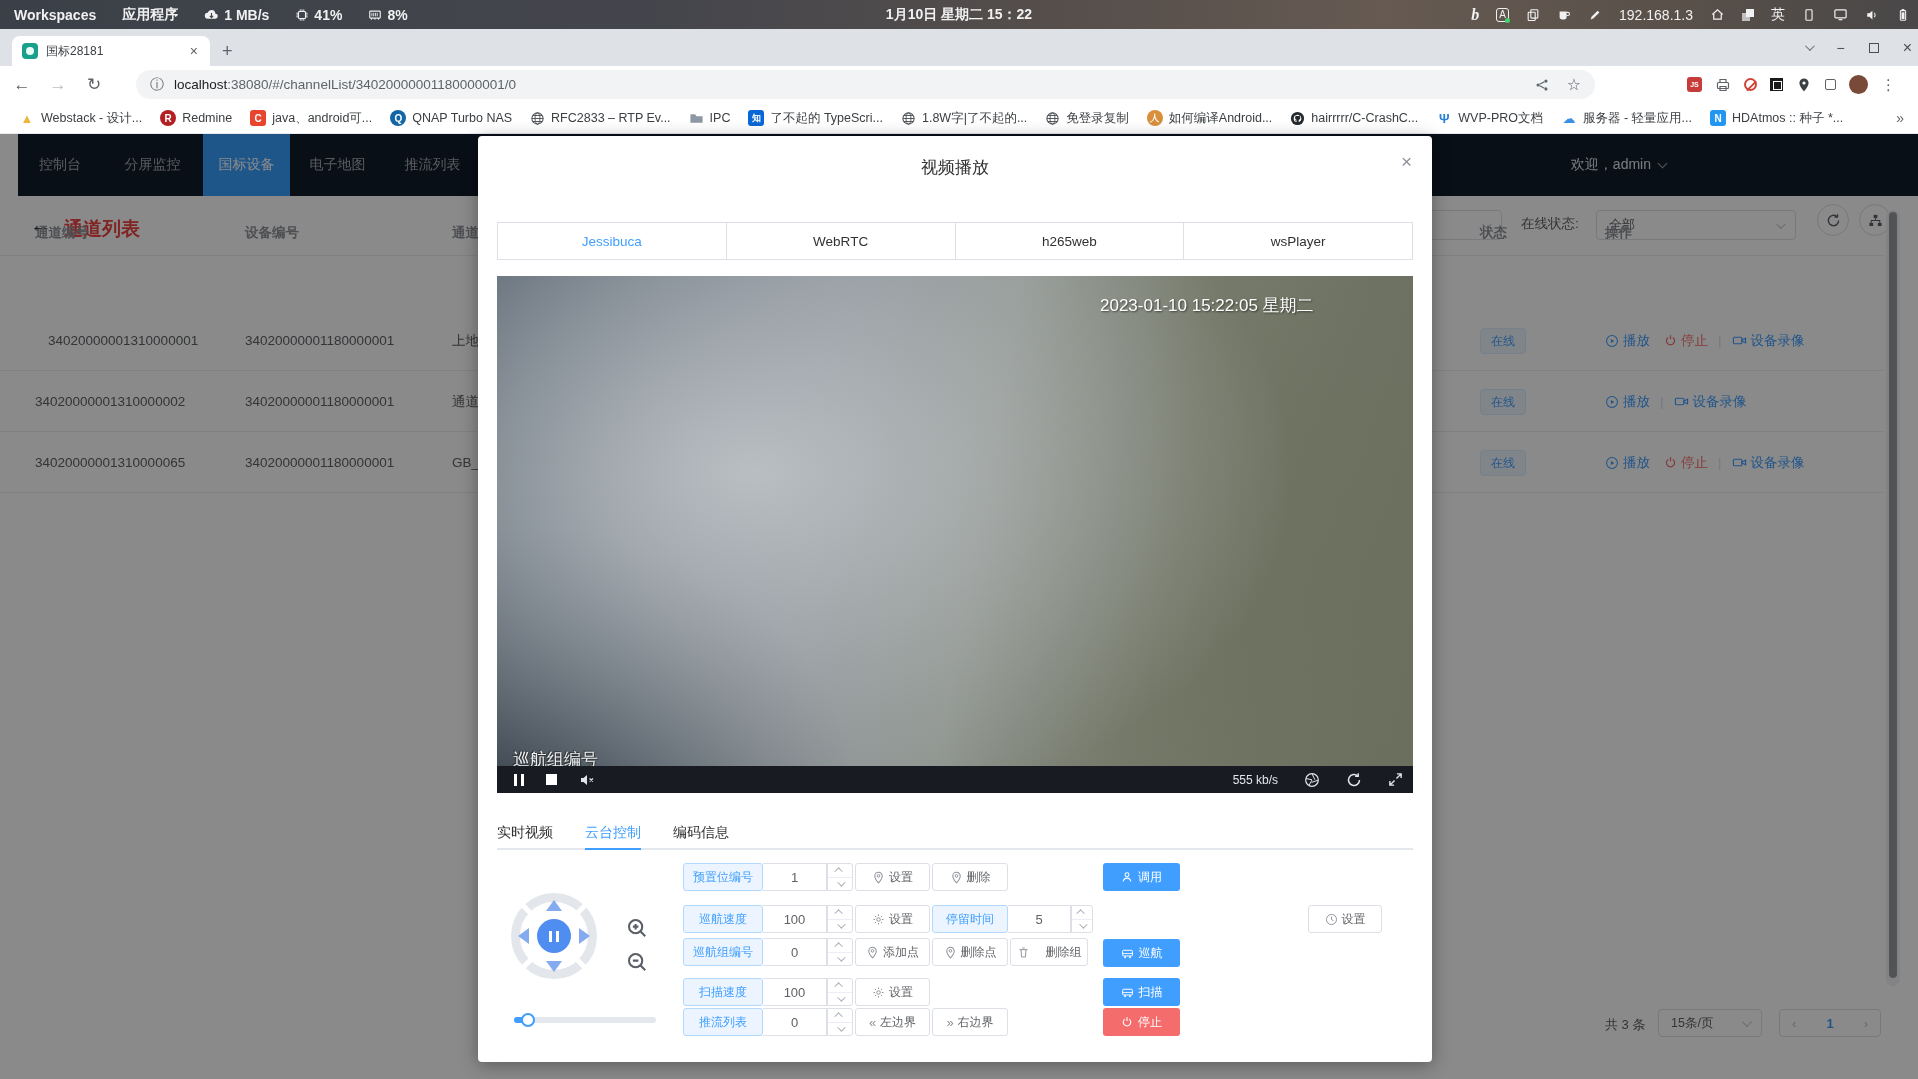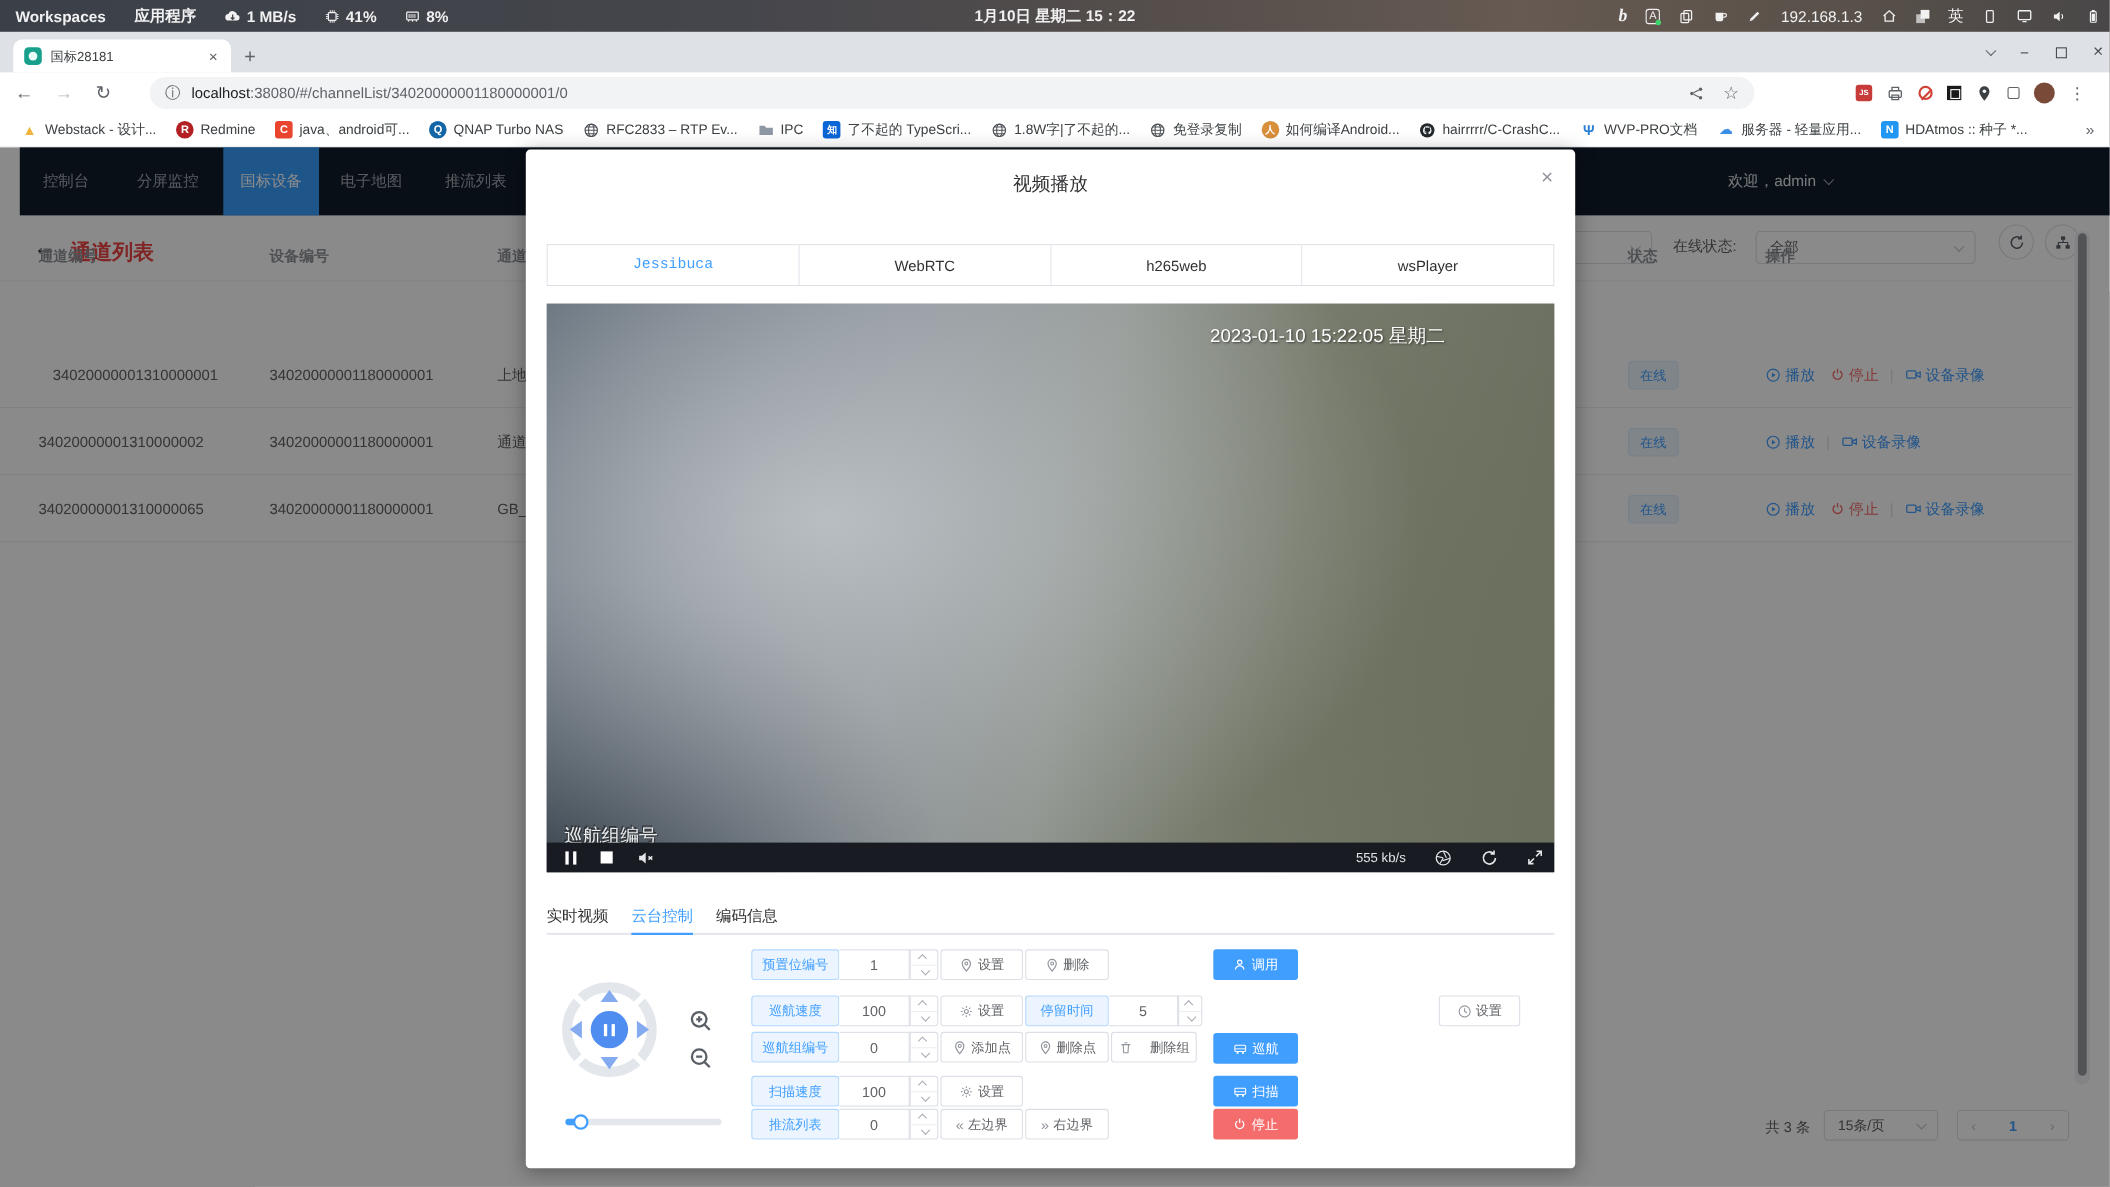--- a/index.html
+++ b/index.html
@@ -100,40 +100,40 @@
   .overlay{position:absolute;left:0;top:134px;width:1918px;height:945px;background:rgba(0,0,0,0.46);z-index:5;}
 
   
   .modal{position:absolute;left:478px;top:136px;width:954px;height:926px;background:#fff;border-radius:4px;z-index:10;
     box-shadow:0 3px 18px rgba(0,0,0,.35);}
   .m-title{position:absolute;left:0;top:20px;width:100%;text-align:center;font-size:17px;color:#303133;}
   .m-close{position:absolute;right:20px;top:16px;font-size:19px;color:#909399;line-height:1;}
   .m-tabs{position:absolute;left:19px;top:86px;width:916px;height:38px;display:flex;border:1px solid #dcdfe6;}
   .m-tab{flex:1;display:flex;align-items:center;justify-content:center;font-size:13.5px;color:#303133;border-right:1px solid #dcdfe6;background:#fff;}
   .m-tab:last-child{border-right:none;}
-  .m-tab.active{color:#409eff;font-family:Liberation Mono, monospace;}
+  .m-tab.active{color:#409eff;}
 
   .m-video{position:absolute;left:19px;top:140px;width:916px;height:517px;overflow:hidden;
     background:
       radial-gradient(900px 600px at 28% 38%, rgba(188,193,197,.95) 0%, rgba(188,193,197,0) 60%),
       radial-gradient(1100px 800px at 100% 62%, rgba(108,112,94,.9) 0%, rgba(108,112,94,0) 72%),
       radial-gradient(600px 450px at 0% 100%, rgba(52,62,71,.9) 0%, rgba(52,62,71,0) 60%),
       linear-gradient(100deg,#525e6a 0%,#89919a 35%,#9aa09f 52%,#7c8071 72%,#666b5d 100%);}
   .v-ts{position:absolute;left:603px;top:18px;color:#fff;font-size:17px;text-shadow:1px 1px 2px rgba(0,0,0,.55);white-space:nowrap;}
   .v-wm{position:absolute;left:16px;top:472px;color:#eceff1;font-size:17px;z-index:1;
     text-shadow:-1px -1px 0 rgba(40,40,40,.8),1px 1px 1px rgba(40,40,40,.8);white-space:nowrap;}
   .v-bar{position:absolute;left:0;bottom:0;width:100%;height:27px;background:#181c22;z-index:2;display:flex;align-items:center;color:#e3e5e8;}
   .vb-pause{margin-left:17px;display:flex;gap:4px;}
   .vb-pause i{width:3px;height:12px;background:#fff;}
   .vb-stop{margin-left:22px;width:11px;height:11px;background:#fff;}
   .vb-mute{margin-left:22px;}
   .vb-right{position:absolute;right:10px;display:flex;align-items:center;gap:26px;}
   .vb-rate{font-size:12px;color:#e3e5e8;}
 
-  .m-subtabs{position:absolute;left:19px;top:681px;width:916px;height:33px;border-bottom:2px solid #e4e7ed;display:flex;gap:21px;}
+  .m-subtabs{position:absolute;left:19px;top:681px;width:916px;height:33px;border-bottom:2px solid #e4e7ed;display:flex;gap:32px;}
   .stab{font-size:14px;color:#303133;display:flex;align-items:center;height:33px;border-bottom:2px solid transparent;margin-bottom:-2px;}
   .stab.active{color:#409eff;border-bottom-color:#409eff;}
 
   
   .pad{position:absolute;left:33px;top:757px;width:86px;height:86px;}
   .pad-ring{position:absolute;inset:0;border-radius:50%;border:9px solid #e3e7ec;}
   .pad-gap{position:absolute;left:50%;top:50%;width:96px;height:5px;background:#fff;transform-origin:center;margin-left:-48px;margin-top:-2.5px;}
   .tri{position:absolute;width:0;height:0;}
   .tri-up{left:35px;top:7px;border-left:8px solid transparent;border-right:8px solid transparent;border-bottom:11px solid #84aaf0;}
   .tri-down{left:35px;bottom:7px;border-left:8px solid transparent;border-right:8px solid transparent;border-top:11px solid #84aaf0;}

